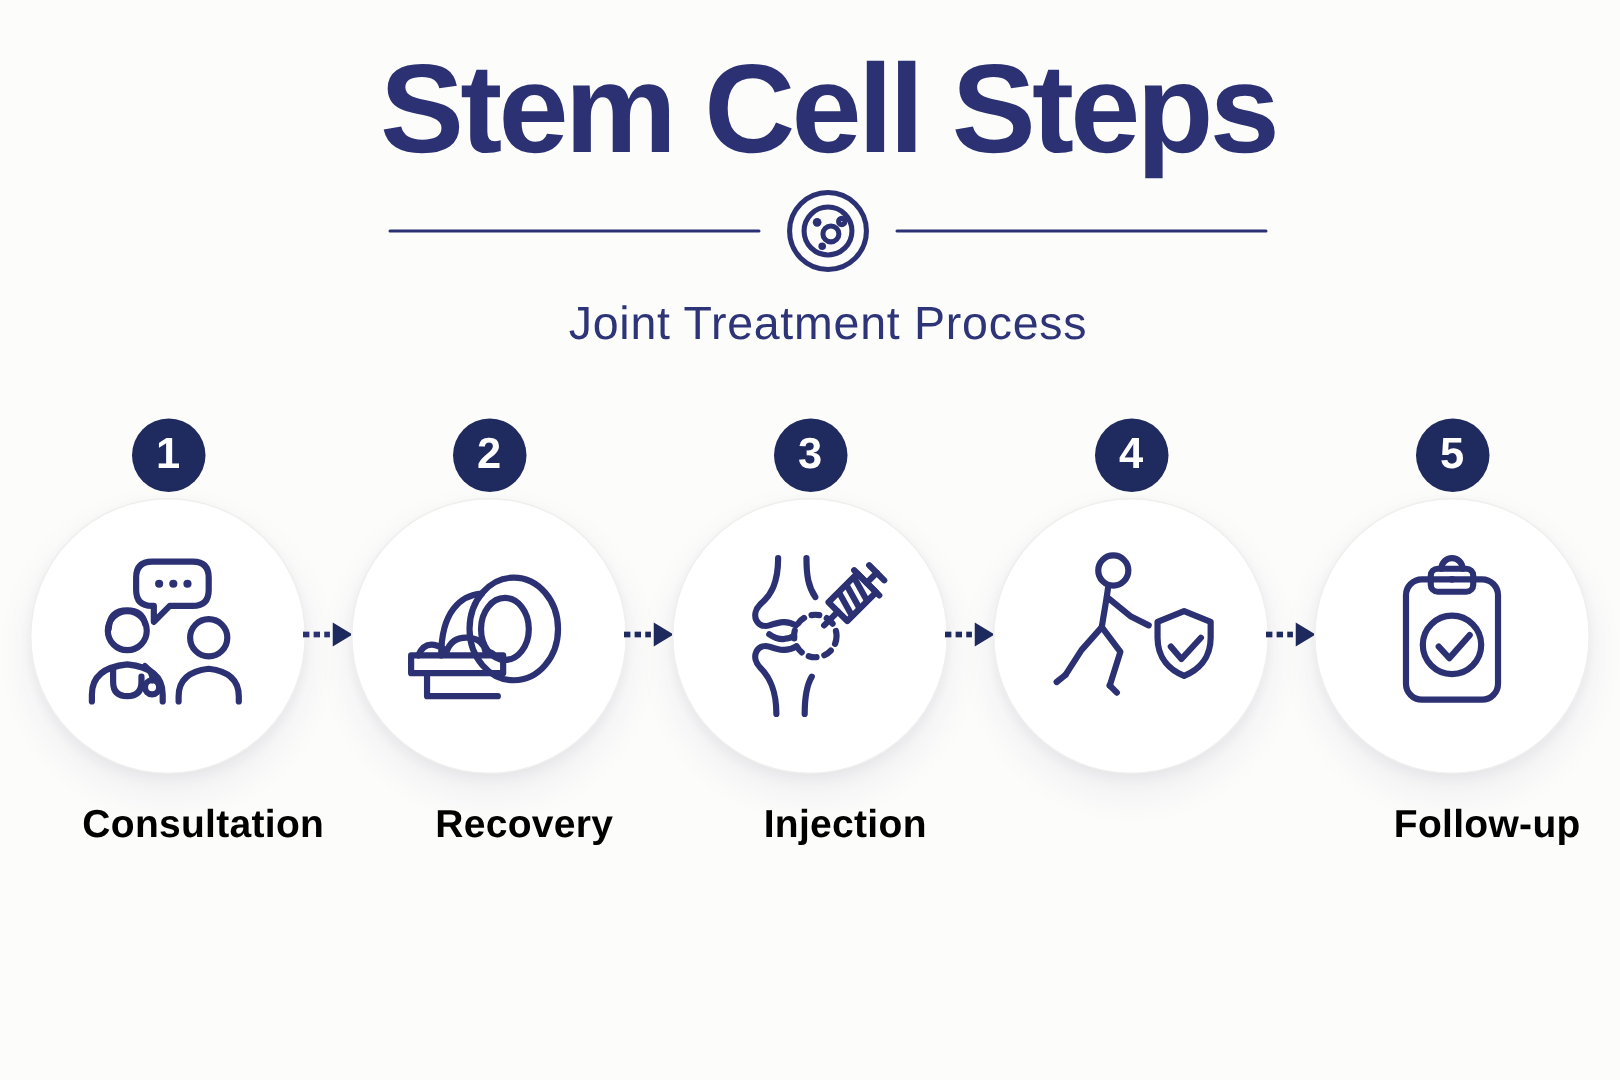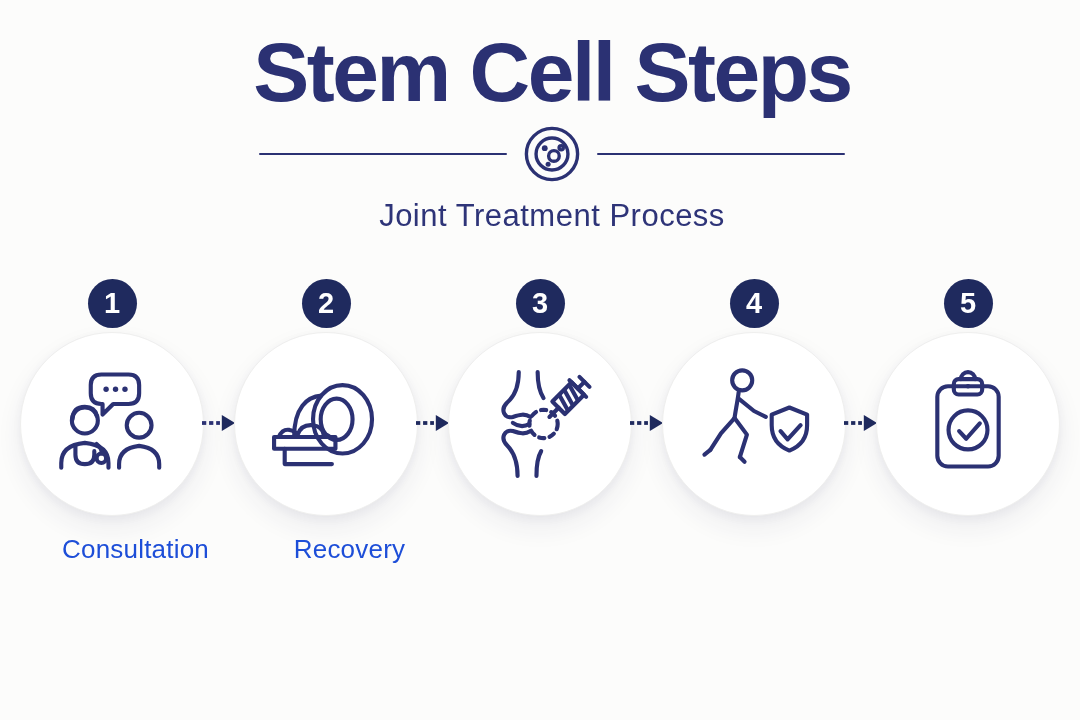--- a/index.html
+++ b/index.html
@@ -62,23 +62,23 @@
     border-radius:50%;
     background:#ffffff;
     border:1px solid #efefee;
     box-shadow:0 12px 26px rgba(40,46,90,0.07), 0 3px 8px rgba(40,46,90,0.05);
     display:flex; align-items:center; justify-content:center;
   }
   .step-icon { width:118px; height:118px; display:block; }
   .step-label {
     margin-top:18px;
     font-size:26px;
-    font-weight:400;
+    font-weight:700;
     letter-spacing:0.2px;
-    color:#1d4ed8;
+    color:#000000;
     margin-left:47px;
   }
 
   .arrow {
     width:34px; height:20px;
     margin:134px -8px 0 -8px;
     flex:0 0 auto;
     display:block;
   }
 
@@ -177,20 +177,21 @@
             <rect class="ic" x="11" y="-7.5" width="23" height="15"></rect>
             <path class="ic" d="M19 -7 L15 7" stroke-width="2.6"></path>
             <path class="ic" d="M25 -7 L21 7" stroke-width="2.6"></path>
             <path class="ic" d="M31 -7 L27 7" stroke-width="2.6"></path>
             <path class="ic" d="M34 -10 V10"></path>
             <path class="ic" d="M34 0 H42"></path>
             <path class="ic" d="M42 -6 V6"></path>
           </g>
         </svg>
       </div>
+      <div class="step-label">Injection</div>
     </div>
 
     <svg class="arrow" viewBox="0 0 36 20">
       <rect x="0" y="8" width="4.5" height="4" fill="#1f2a5e"></rect>
       <rect x="7.5" y="8" width="4.5" height="4" fill="#1f2a5e"></rect>
       <rect x="15" y="8" width="4" height="4" fill="#1f2a5e"></rect>
       <path d="M21 1.5 L35 10 L21 18.5 Z" fill="#1f2a5e"></path>
     </svg>
 
     <div class="step">
@@ -222,16 +223,17 @@
       <div class="step-circle">
         <svg class="step-icon" viewBox="0 0 100 100">
           <rect class="ic" x="24" y="18" width="52" height="68" rx="9" stroke-width="4"></rect>
           <path class="ic" d="M44 12 a6 6 0 0 1 12 0" stroke-width="4"></path>
           <rect class="ic" x="38" y="12" width="24" height="13" rx="4" fill="#ffffff" stroke-width="4"></rect>
           <circle class="ic-fill" cx="50" cy="18" r="1.9"></circle>
           <circle class="ic" cx="50" cy="55" r="16.5"></circle>
           <path class="ic" d="M42.5 56 l6 6.5 l11.5 -13" stroke-width="4"></path>
         </svg>
       </div>
+      <div class="step-label">Follow-up</div>
     </div>
 
   </div>
 </div>
 
 </body></html>

